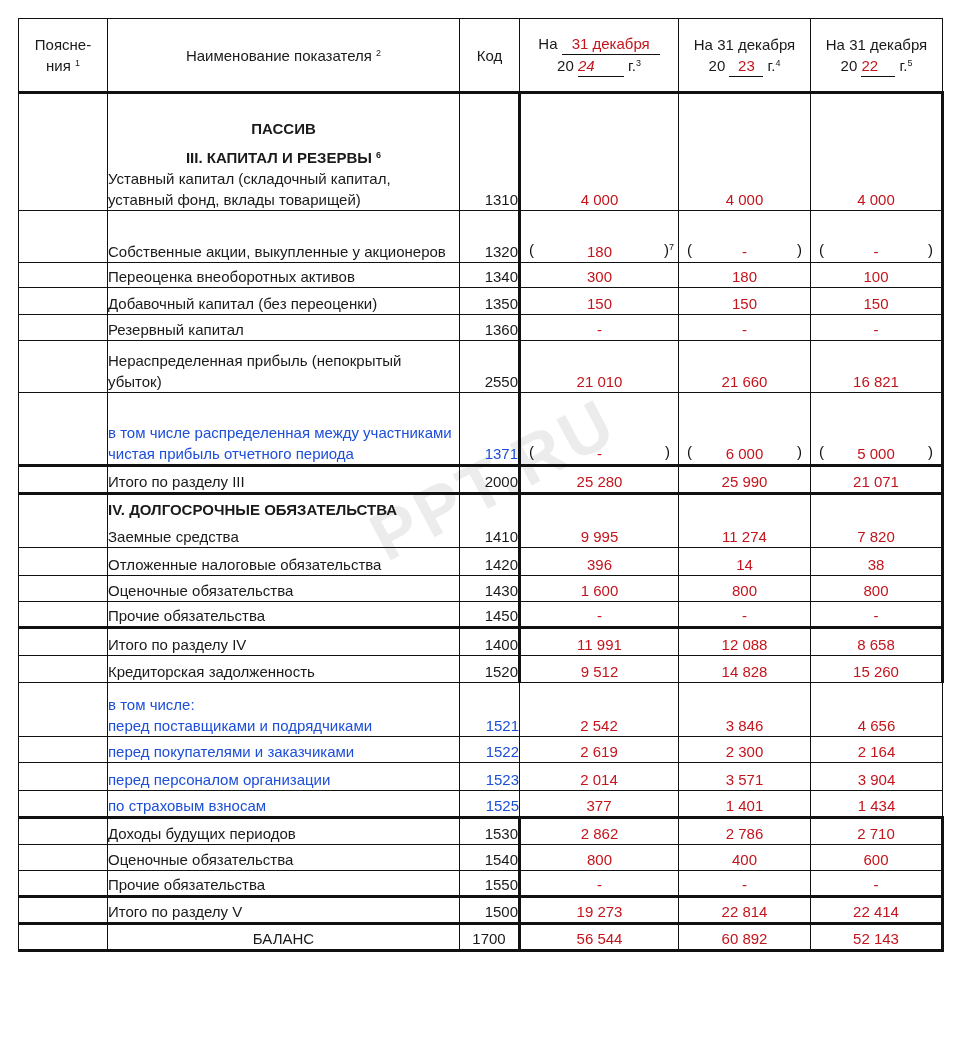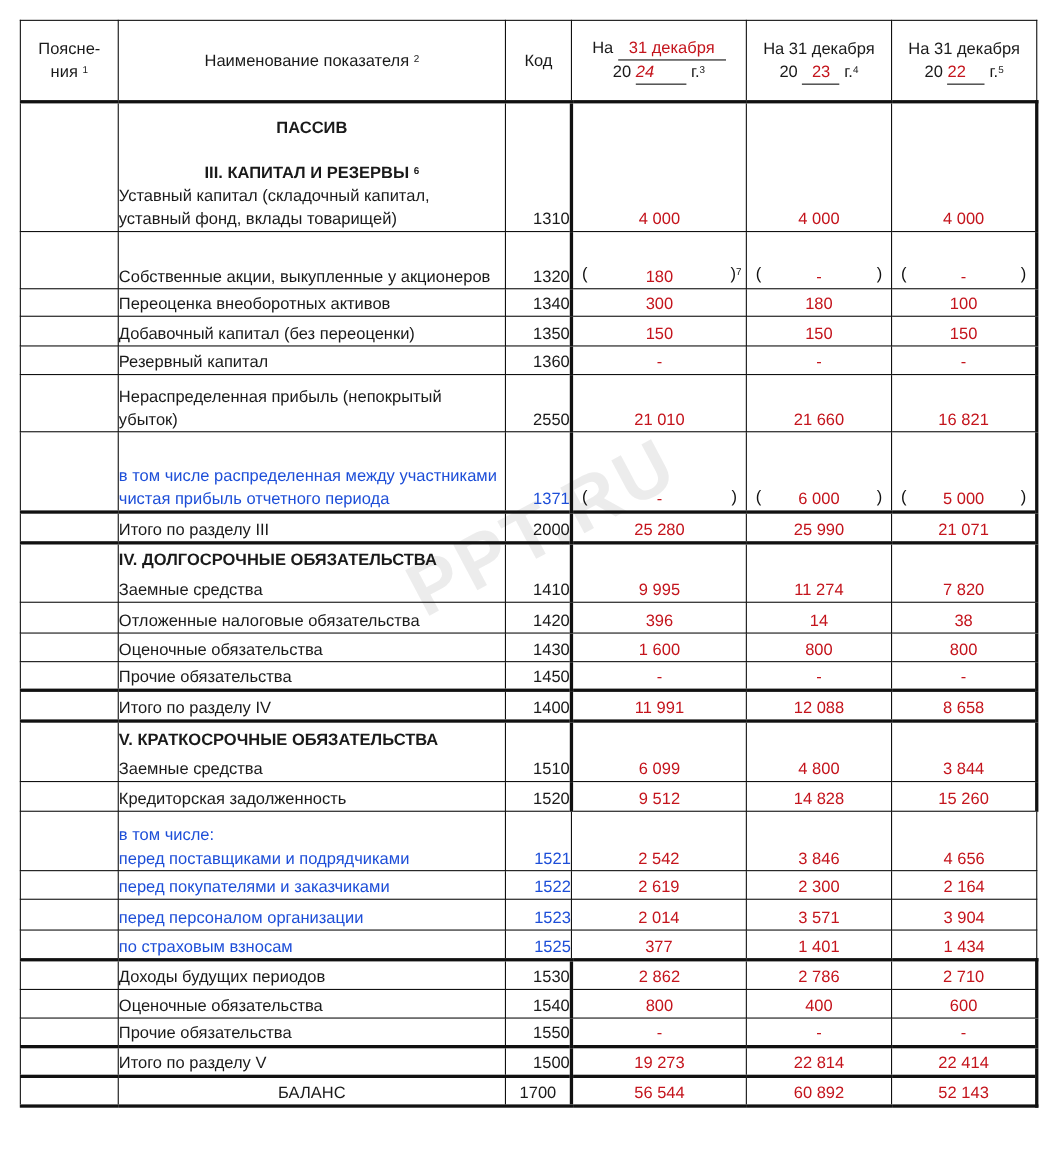--- a/index.html
+++ b/index.html
@@ -84,21 +84,21 @@
         <span class="u red" style="width:34px;text-align:left;">22</span>
         <span>г.</span><sup>5</sup>
       </th>
     </tr>
   </thead>
   <tbody>
 
     <tr style="height:118px;" class="thick-top first-data">
       <td></td>
       <td class="name">
-        <span class="sec-title" style="margin-bottom:20px;">ПАССИВ</span>
+        <span class="sec-title" style="margin-bottom:8px;">ПАССИВ</span>
         <span class="sec-title"><span>III. КАПИТАЛ И РЕЗЕРВЫ</span> <sup>6</sup></span>
         <span>Уставный капитал (складочный капитал, уставный фонд, вклады товарищей)</span>
       </td>
       <td class="code">1310</td>
       <td class="val v1">4 000</td>
       <td class="val">4 000</td>
       <td class="val v3">4 000</td>
     </tr>
 
     <tr style="height:52px;padding-left:44px;">
@@ -205,31 +205,20 @@
 
     <tr style="height:28px;" class="thick-top">
       <td></td>
       <td class="name">Итого по разделу IV</td>
       <td class="code">1400</td>
       <td class="val v1">11 991</td>
       <td class="val">12 088</td>
       <td class="val v3">8 658</td>
     </tr>
 
-    <tr style="height:55px;" class="thick-top">
-      <td></td>
-      <td class="name">
-        <span class="sec-left" style="margin-bottom:6px;">V. КРАТКОСРОЧНЫЕ ОБЯЗАТЕЛЬСТВА</span>
-        <span>Заемные средства</span>
-      </td>
-      <td class="code">1510</td>
-      <td class="val v1">6 099</td>
-      <td class="val">4 800</td>
-      <td class="val v3">3 844</td>
-    </tr>
 
     <tr style="height:27px;">
       <td></td>
       <td class="name">Кредиторская задолженность</td>
       <td class="code">1520</td>
       <td class="val v1">9 512</td>
       <td class="val">14 828</td>
       <td class="val v3">15 260</td>
     </tr>
 

